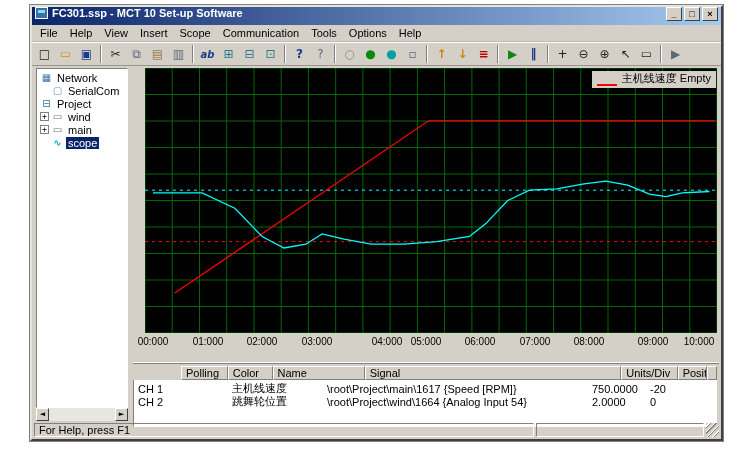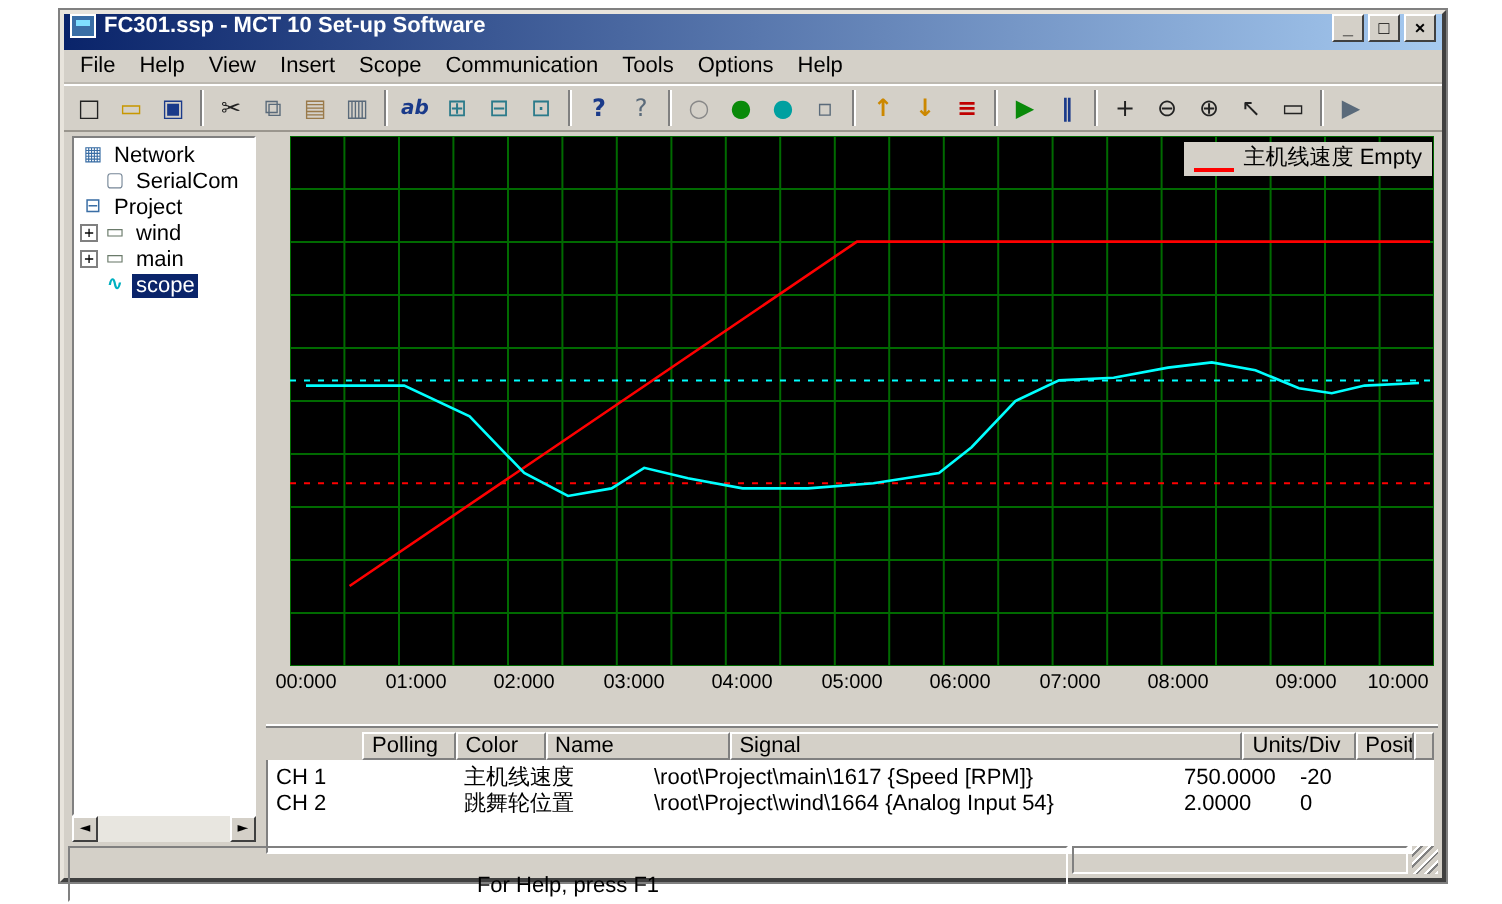--- a/index.html
+++ b/index.html
@@ -86,21 +86,21 @@
   .chan-body { background: #fff; height: 47px; border: 1px solid; border-color: #808080 #fff #fff #808080;
     border-top: none; padding-top: 2px; }
   .chan-row { display: flex; height: 13px; align-items: center; }
   .cc { padding: 0 4px; overflow: hidden; white-space: nowrap; }
   .swatch { width: 38px; height: 9px; }
 
   
   .statusbar { position: absolute; left: 2px; right: 2px; bottom: 2px; height: 14px;
     display: flex; gap: 2px; font-size: 11px; }
   .status-text { flex: 1; border: 1px solid; border-color: #808080 #fff #fff #808080;
-    padding: 13px 4px; line-height: 12px; overflow: hidden; white-space: nowrap; text-align: center; }
+    padding: 0 4px; line-height: 12px; overflow: hidden; white-space: nowrap; }
   .status-spacer { width: 168px; border: 1px solid; border-color: #808080 #fff #fff #808080; }
   .grip { width: 13px; background:
     repeating-linear-gradient(135deg,#d4d0c8 0 2px,#fff 2px 3px,#808080 3px 4px); }
 </style>
 </head>
 <body>
 
 <div class="window">
 
   <div class="titlebar">
@@ -304,21 +304,21 @@
             <span class="legend-line" style="background: rgb(255, 0, 0);"></span>
             <span>主机线速度 Empty</span>
           </div>
         </div>
       </div>
       <div class="ticks">
         <span class="tick" style="left:8px">00:000</span>
         <span class="tick" style="left:63px">01:000</span>
         <span class="tick" style="left:117px">02:000</span>
         <span class="tick" style="left:172px">03:000</span>
-        <span class="tick" style="left:226px">04:000</span>
+        <span class="tick" style="left:242px">04:000</span>
         <span class="tick" style="left:281px">05:000</span>
         <span class="tick" style="left:335px">06:000</span>
         <span class="tick" style="left:390px">07:000</span>
         <span class="tick" style="left:444px">08:000</span>
         <span class="tick" style="left:508px">09:000</span>
         <span class="tick" style="left:554px">10:000</span>
       </div>
       <div class="divider"></div>
 
       <div class="chan-table">

